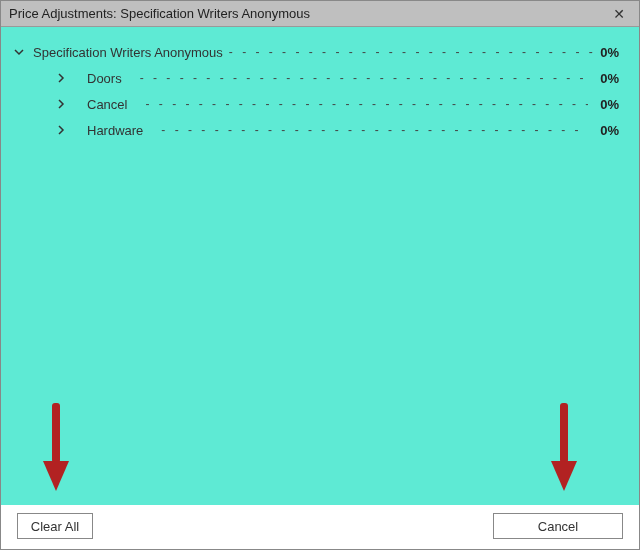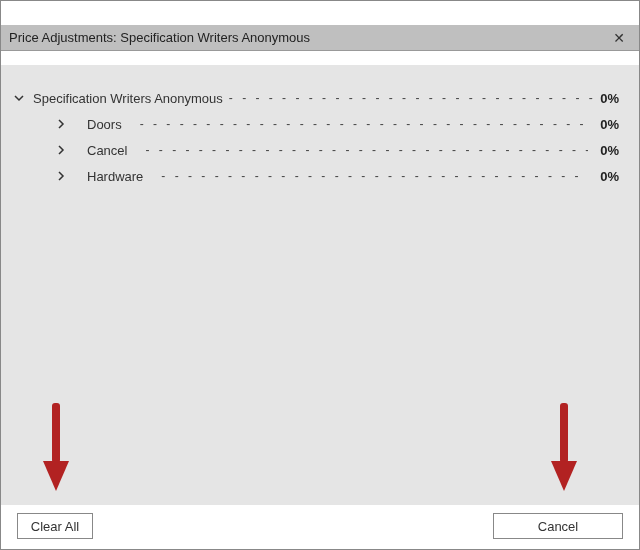--- a/index.html
+++ b/index.html
@@ -21,43 +21,41 @@
       flex-direction: column;
       position: relative;
     }
     .titlebar {
       height: 26px;
       background: #bfbfbf;
       display: flex;
       align-items: center;
       padding: 0 8px;
       border-bottom: 1px solid #999;
-      margin-top: 24px;
     }
     .titlebar-title {
       flex: 1;
       font-size: 13px;
       color: #222;
     }
     .titlebar-close {
       width: 24px;
       height: 20px;
       display: flex;
       align-items: center;
       justify-content: center;
       cursor: pointer;
       font-size: 14px;
       font-family: Arial, sans-serif;
     }
     .content {
       flex: 1;
-      padding: 20px 16px 10px 10px;
+      padding: 12px 16px 10px 10px;
       overflow: auto;
-      background: #e5e5e5;
-      margin-top: 14px;
+      background: #5eead4;
     }
     .tree-row {
       display: flex;
       align-items: center;
       height: 26px;
       white-space: nowrap;
     }
     .tree-row.child {
       padding-left: 42px;
       gap: 12px;

